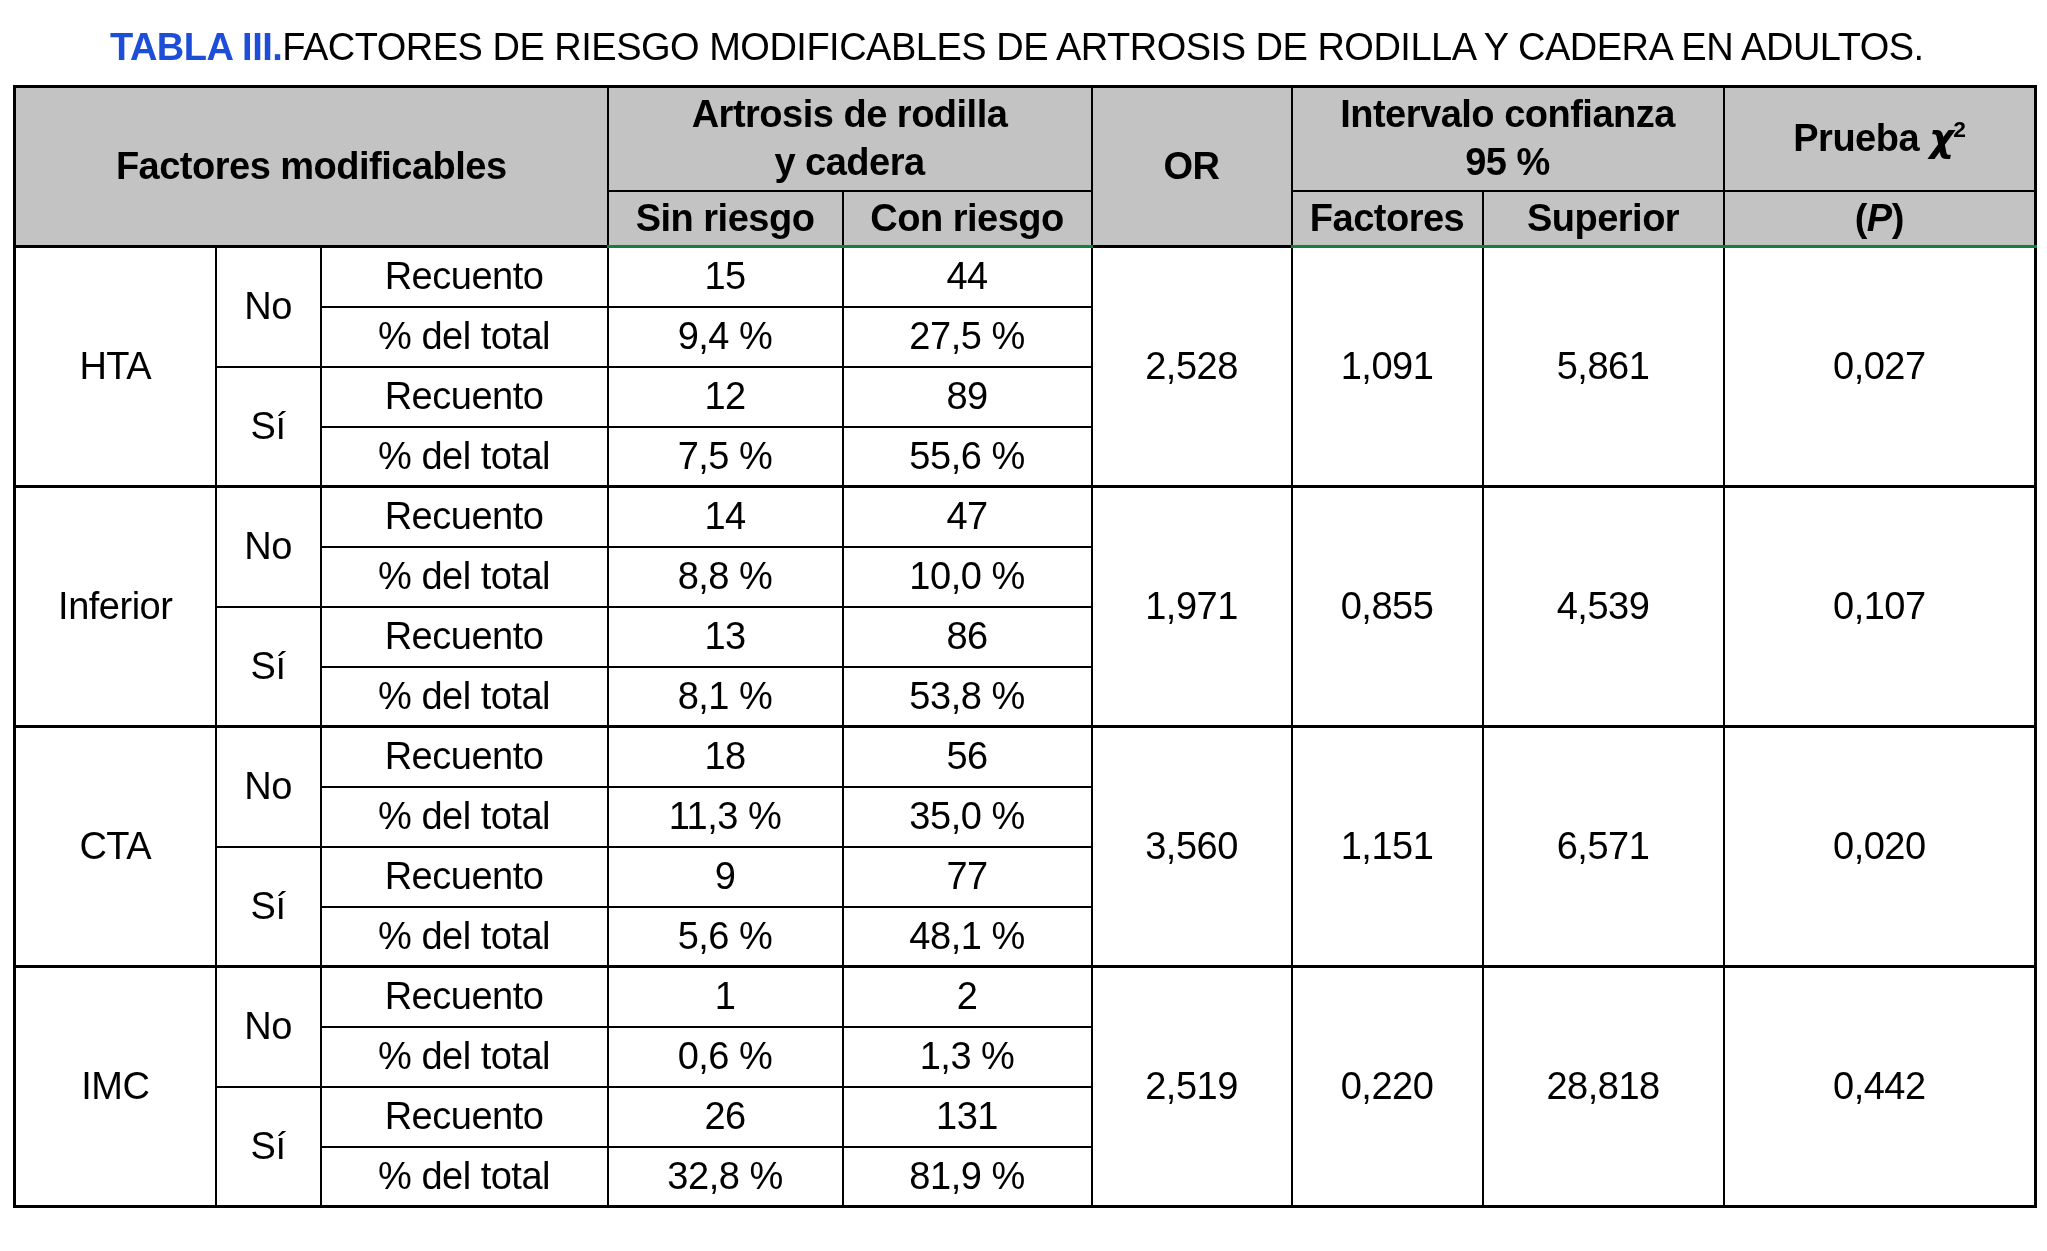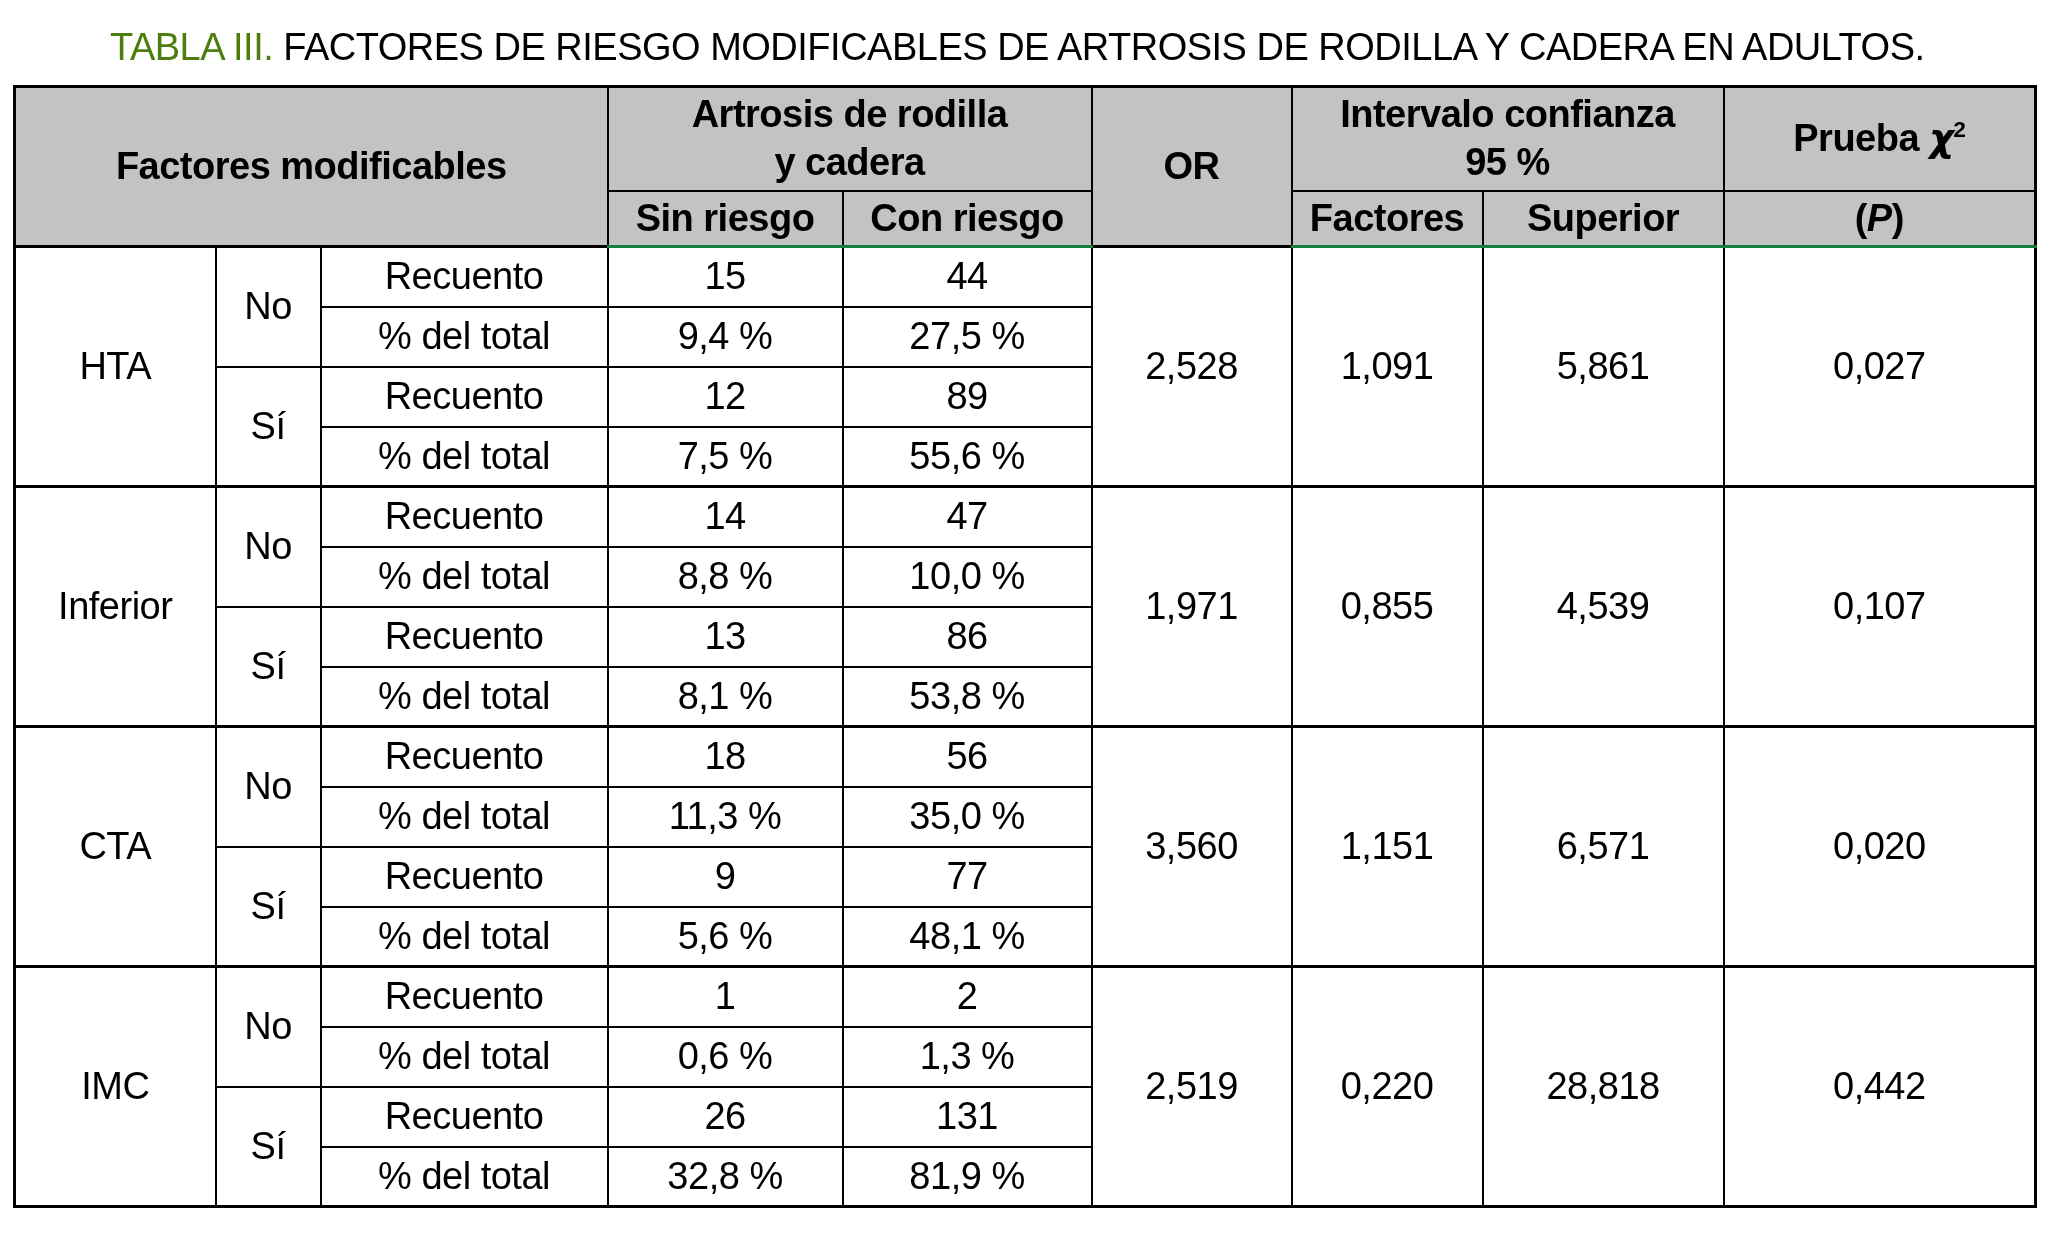--- a/index.html
+++ b/index.html
@@ -9,22 +9,22 @@
     color: #000000;
     -webkit-font-smoothing: antialiased;
   }
   .figure { width: 2047px; }
   .title {
     padding: 26px 0 16px 110px;
     font-size: 38px;
     letter-spacing: -0.5px;
     white-space: nowrap;
   }
-  .title .tag { font-weight: normal; color: #4d7c0f; }
-  .title .rest { margin-left: 10px; color: #000000; }
+  .title .tag { font-weight: bold; color: #1d4ed8; }
+  .title .rest { color: #000000; }
 
   table.riesgo {
     border-collapse: collapse;
     table-layout: fixed;
     width: 2021px;
     margin-left: 13px;
     border: 3px solid #000000;
   }
   th, td {
     border: 2px solid #000000;

